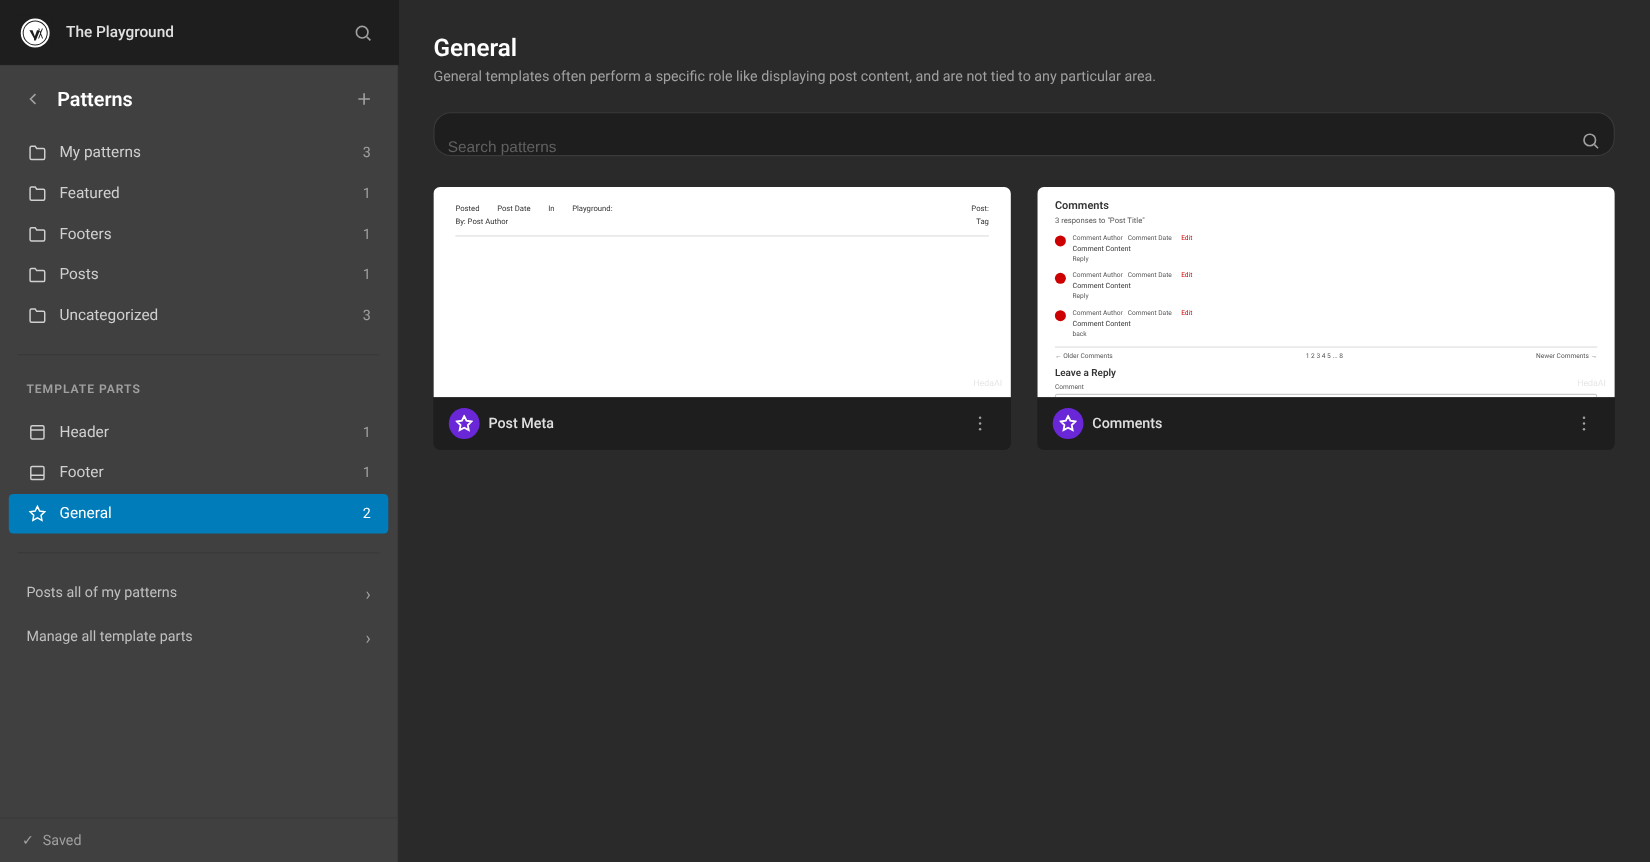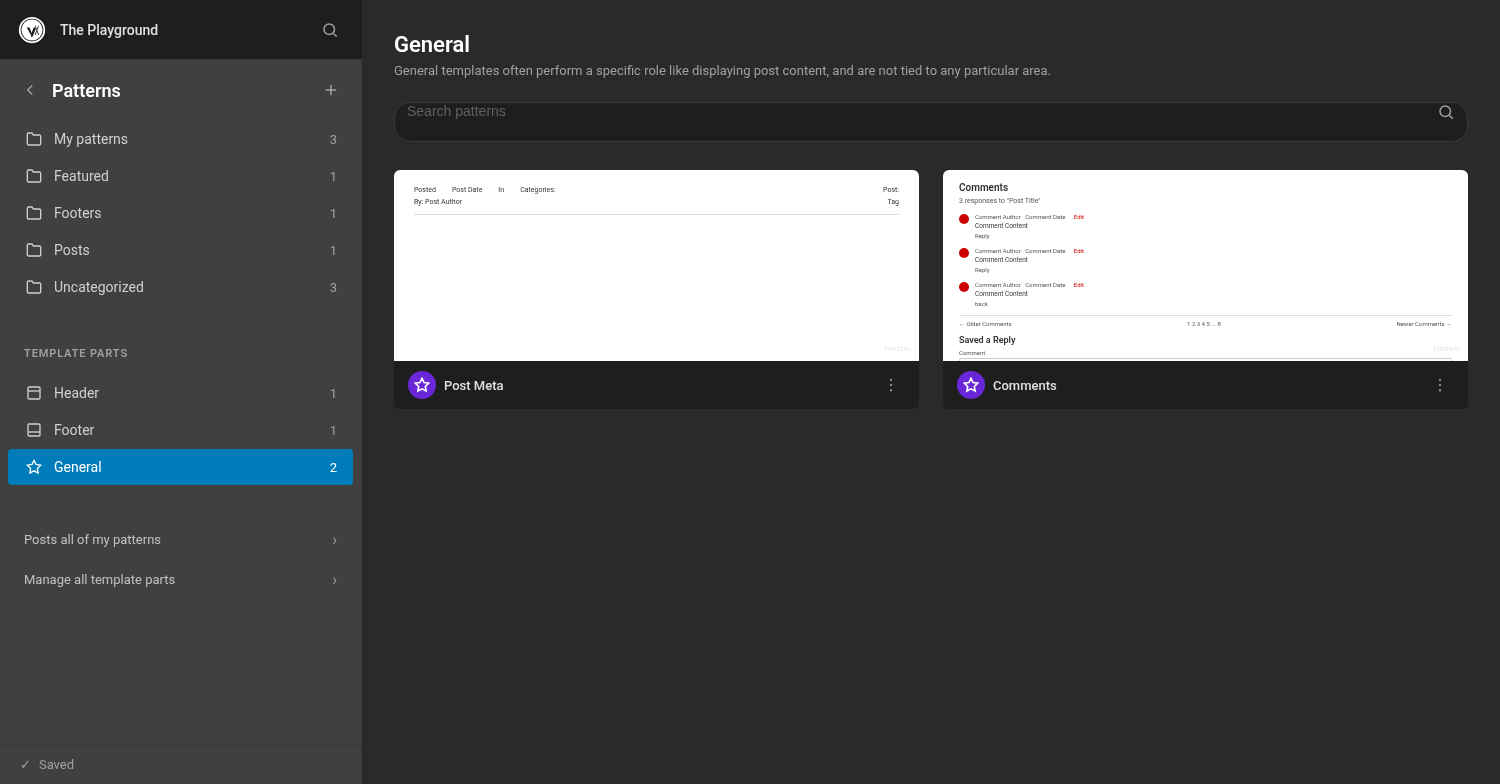--- a/index.html
+++ b/index.html
@@ -186,21 +186,21 @@
       font-size: 13px;
       color: #a0a0a0;
       margin-bottom: 24px;
     }
 
     .search-bar {
       background: #1e1e1e;
       border: 1px solid #3a3a3a;
       border-radius: 16px;
       display: flex;
-      align-items: flex-start;
+      align-items: flex-end;
       padding: 0 12px;
       margin-bottom: 28px;
       height: 40px;
     }
     .search-input {
       flex: 1;
       background: transparent;
       border: none;
       outline: none;
       color: #d0d0d0;
@@ -523,21 +523,21 @@
 
   <div class="patterns-grid">
 
     <div class="pattern-card">
       <div class="pattern-preview">
         <div class="post-meta-preview">
           <div class="pm-line">
             <span>Posted</span>
             <span>Post Date</span>
             <span>In</span>
-            <span>Categories:</span>
+            <span>Playground:</span>
             <span style="margin-left:auto">Post:</span>
           </div>
           <div class="pm-line">
             <span>By: Post Author</span>
             <span style="margin-left:auto">Tag</span>
           </div>
           <div class="pm-divider"></div>
         </div>
         <div class="watermark">HedaAI</div>
       </div>
@@ -590,21 +590,21 @@
               <div class="comment-reply">back</div>
             </div>
           </div>
 
           <div class="comments-nav">
             <span>← Older Comments</span>
             <span>1 2 3 4 5 ... 8</span>
             <span>Newer Comments →</span>
           </div>
 
-          <div class="leave-reply">Saved a Reply</div>
+          <div class="leave-reply">Leave a Reply</div>
           <div class="comment-field-label">Comment</div>
           <div class="comment-textarea"></div>
 
         </div>
         <div class="watermark">HedaAI</div>
       </div>
       <div class="pattern-footer">
         <div class="pattern-icon">
           <svg width="16" height="16" viewBox="0 0 24 24" fill="none" stroke="white" stroke-width="2.5">
             <polygon points="12 2 15.09 8.26 22 9.27 17 14.14 18.18 21.02 12 17.77 5.82 21.02 7 14.14 2 9.27 8.91 8.26 12 2"></polygon>

